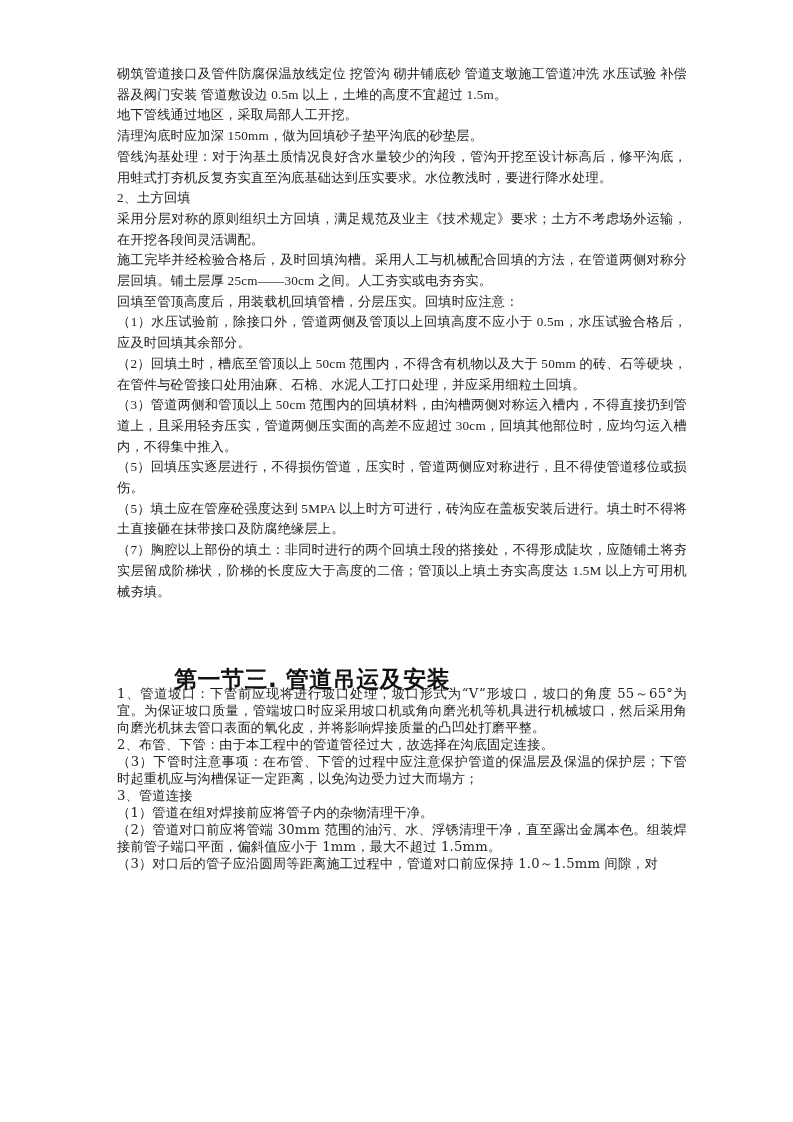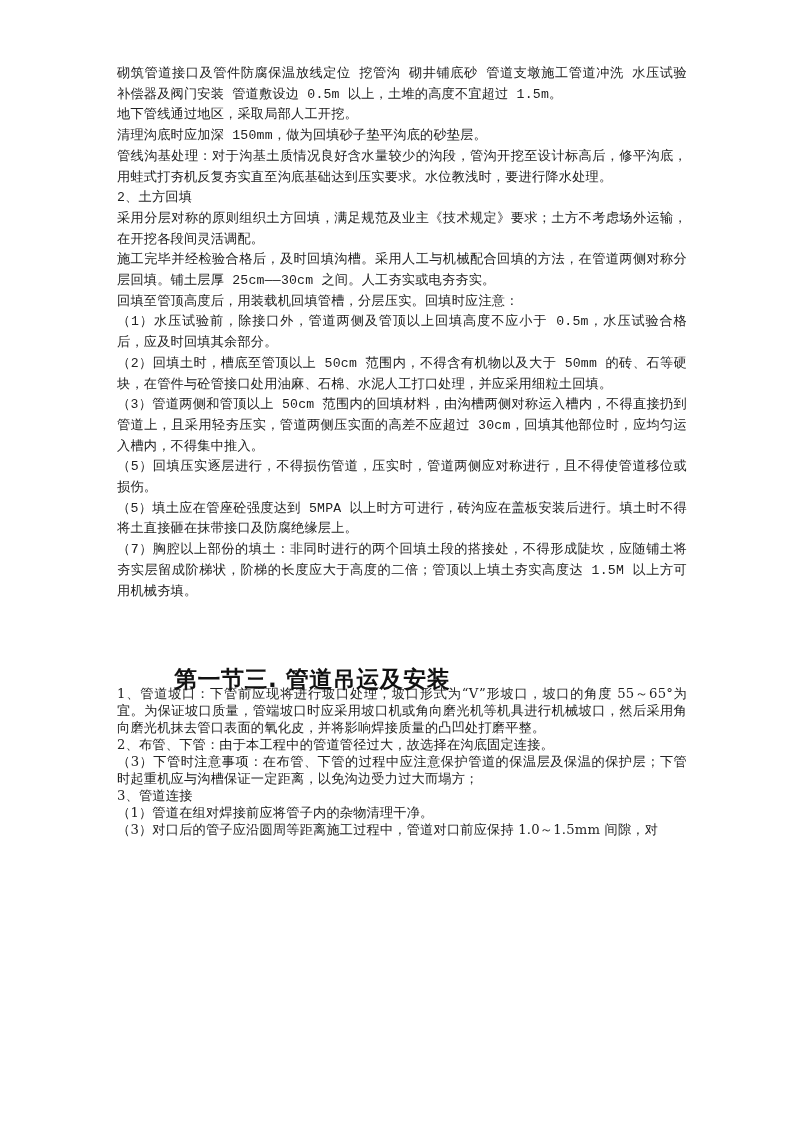--- a/index.html
+++ b/index.html
@@ -1,18 +1,18 @@
 <!DOCTYPE html>
 <html><head>
 <meta charset="utf-8">
 <style>
   html, body { margin:0; padding:0; background:#ffffff; }
   body { width:793px; height:1122px; position:relative; overflow:hidden; }
   .page { position:absolute; left:117px; top:64px; width:570px;
-    font-family:Liberation Mono, monospace; font-size:13.2px; color:#222;
+    font-family:Liberation Serif, serif; font-size:13.2px; color:#222;
     line-height:20.7px; }
   .p { margin:0; text-align:justify; text-align-last:left; letter-spacing:0.2px; }
   .heading { position:absolute; left:162px; top:652px; margin:12px;
     font-family:"DejaVu Sans","Liberation Sans",sans-serif; font-weight:bold; font-size:23px; color:#111; letter-spacing:0.5px; }
   .page2 { position:absolute; left:117px; top:685px; width:570px;
     font-family:"DejaVu Serif","Liberation Serif",serif; font-size:13.2px; color:#222;
     line-height:17px; }
 </style>
 </head>
 <body>
@@ -35,14 +35,15 @@
 </div>
 
 <h2 class="heading">第一节三. 管道吊运及安装</h2>
 
 <div class="page2">
   <p class="p">1、管道坡口：下管前应现将进行坡口处理，坡口形式为“V”形坡口，坡口的角度 55～65°为宜。为保证坡口质量，管端坡口时应采用坡口机或角向磨光机等机具进行机械坡口，然后采用角向磨光机抹去管口表面的氧化皮，并将影响焊接质量的凸凹处打磨平整。</p>
   <p class="p">2、布管、下管：由于本工程中的管道管径过大，故选择在沟底固定连接。</p>
   <p class="p">（3）下管时注意事项：在布管、下管的过程中应注意保护管道的保温层及保温的保护层；下管时起重机应与沟槽保证一定距离，以免沟边受力过大而塌方；</p>
   <p class="p">3、管道连接</p>
   <p class="p">（1）管道在组对焊接前应将管子内的杂物清理干净。</p>
+  <p class="p">（2）管道对口前应将管端 30mm 范围的油污、水、浮锈清理干净，直至露出金属本色。组装焊接前管子端口平面，偏斜值应小于 1mm，最大不超过 1.5mm。</p>
   <p class="p">（3）对口后的管子应沿圆周等距离施工过程中，管道对口前应保持 1.0～1.5mm 间隙，对</p>
 </div>
 
 </body></html>

